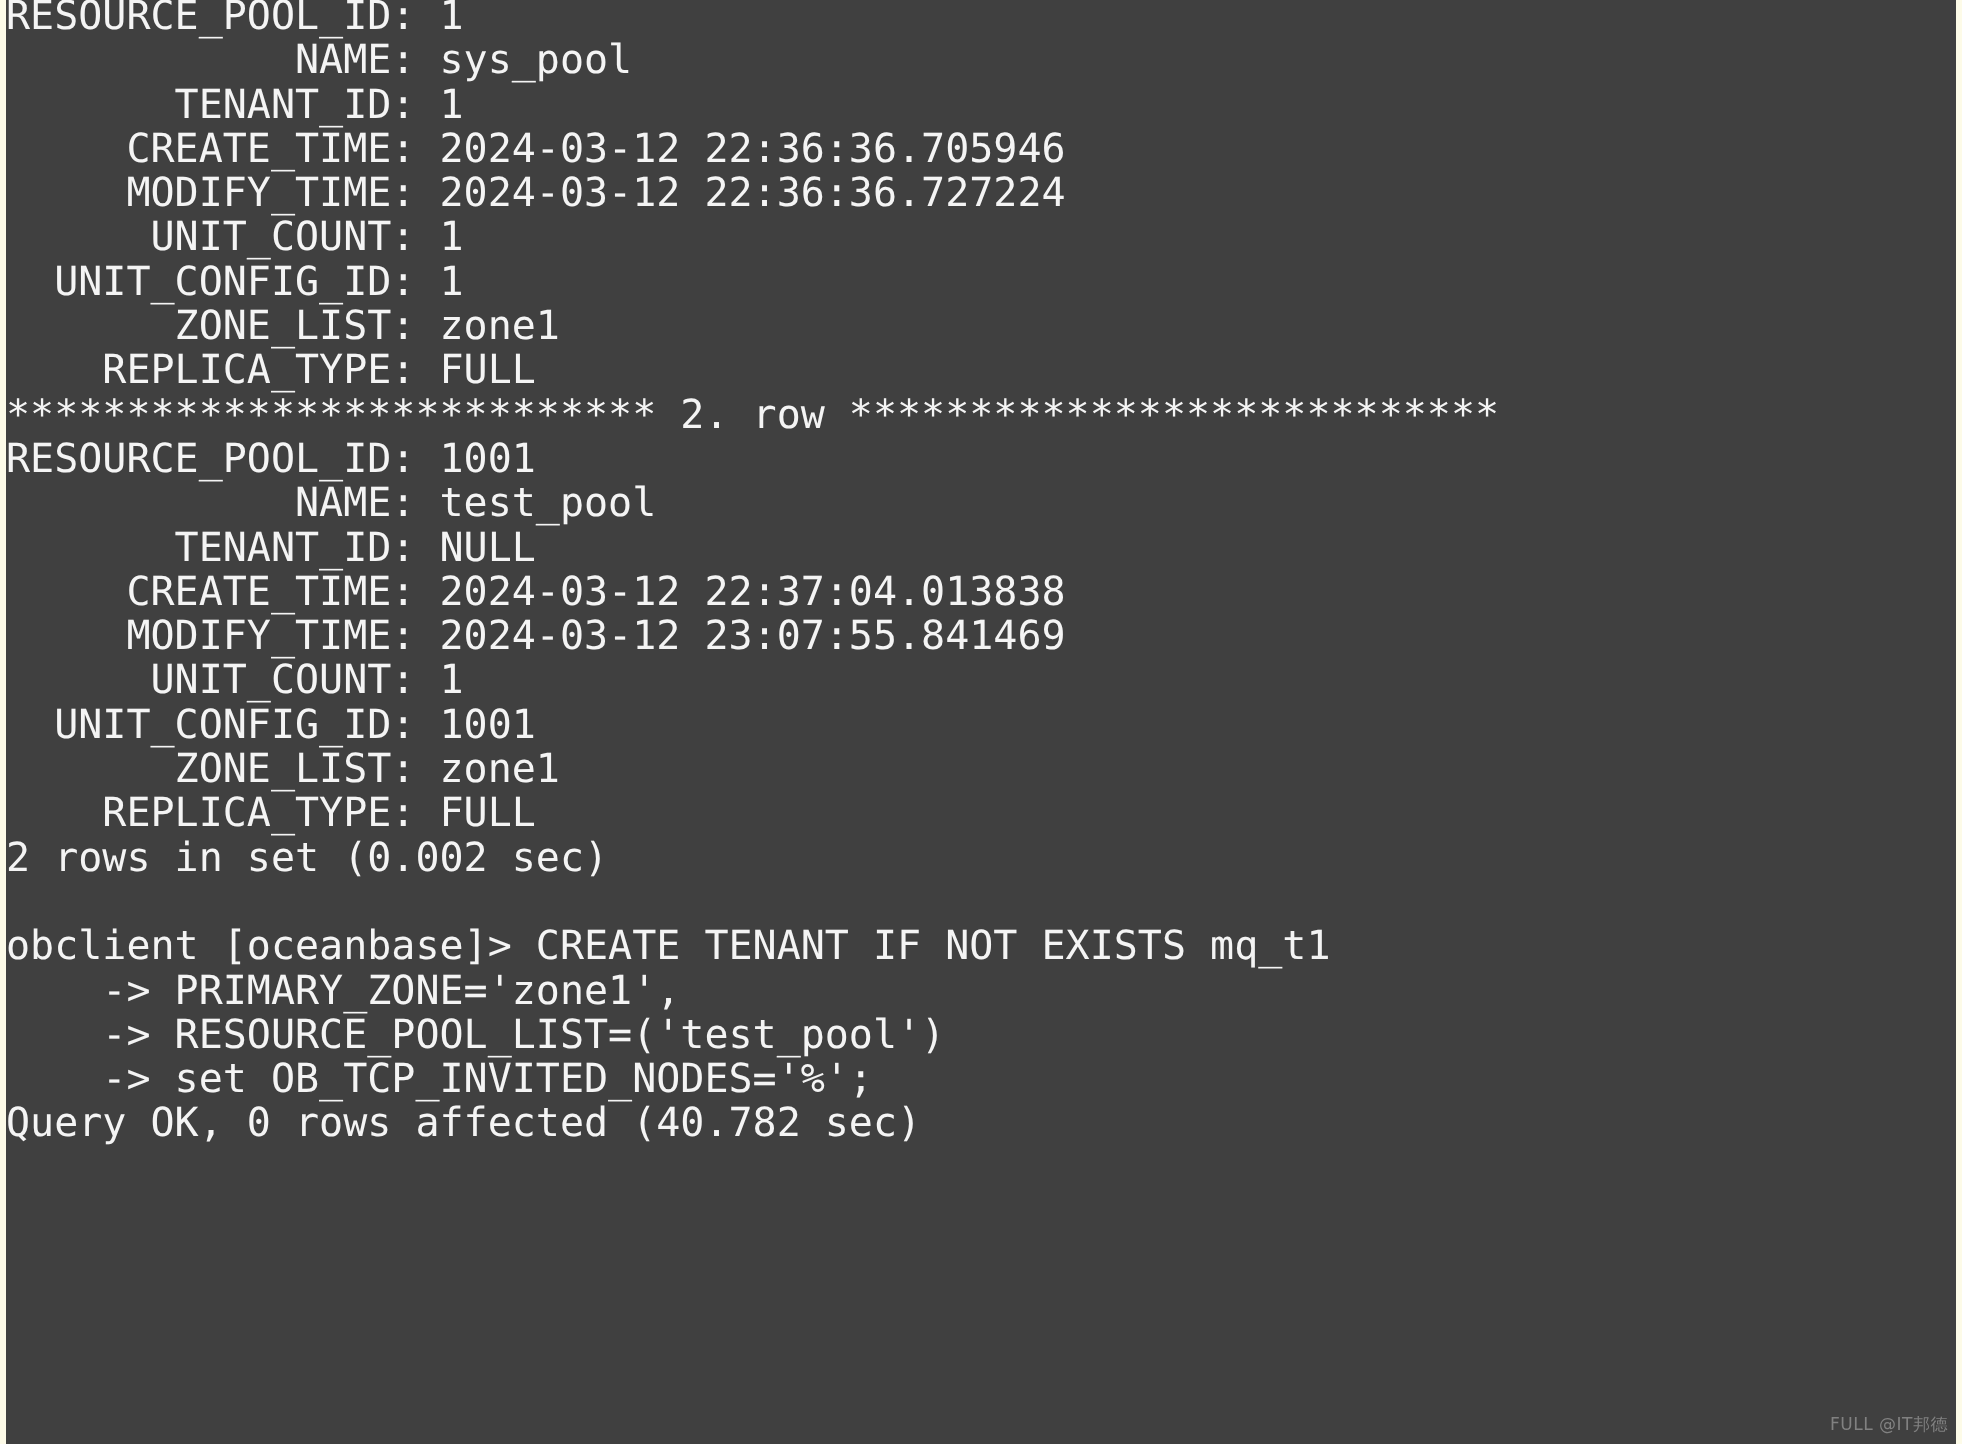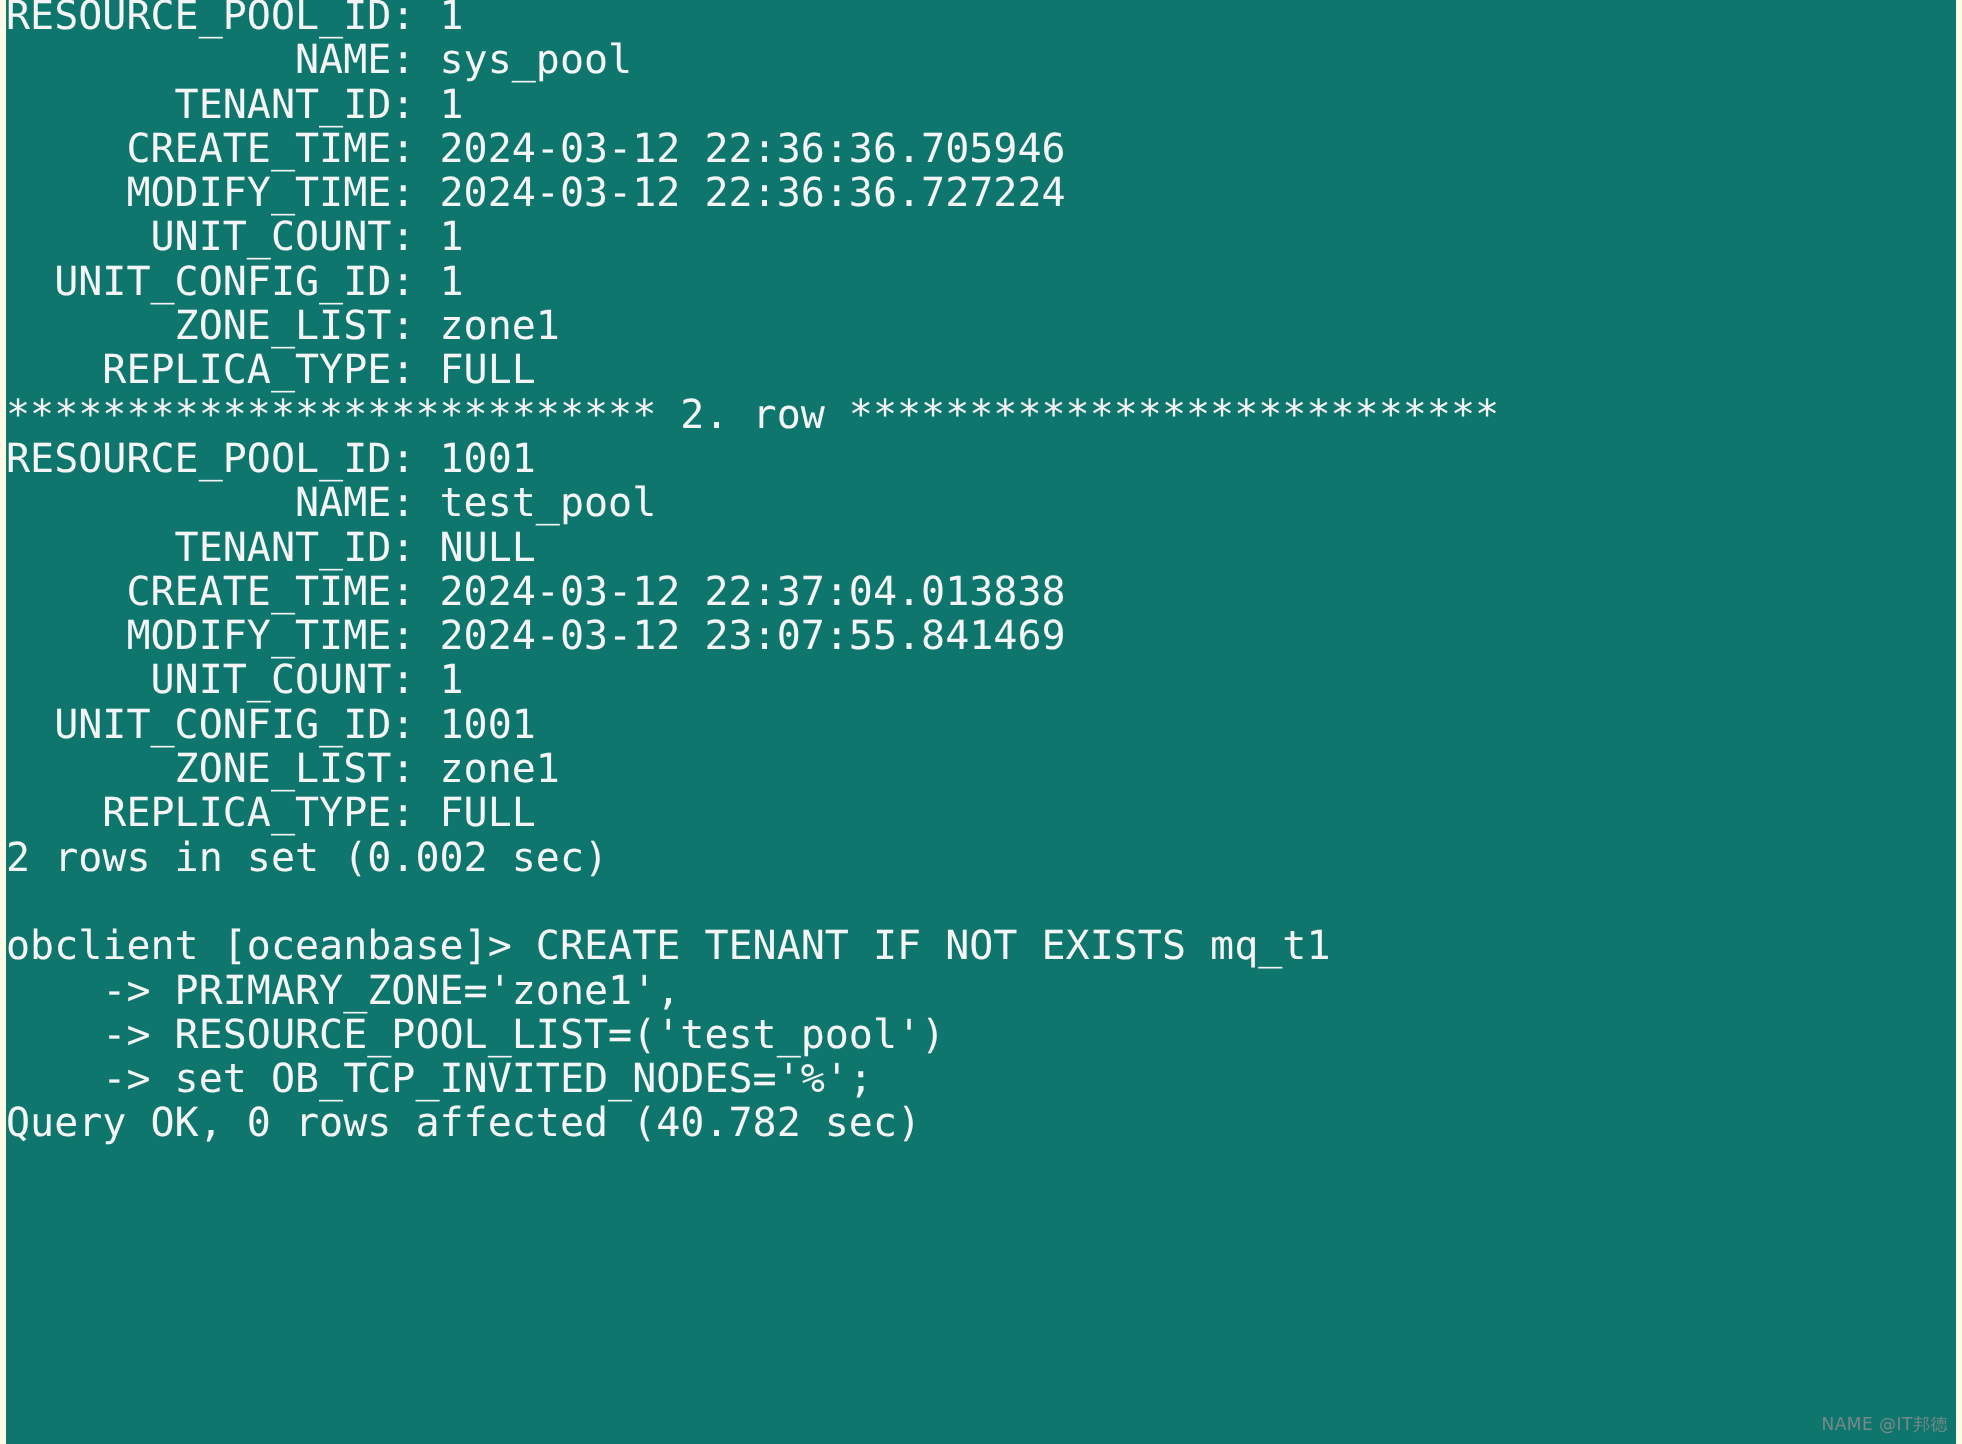--- a/index.html
+++ b/index.html
@@ -23,21 +23,21 @@
     background: #fdfbe8;
     box-sizing: border-box;
   }
 
   #terminal {
     position: absolute;
     left: 6px;
     top: 0px;
     width: 1950px;
     height: 1444px;
-    background: #0f766e;
+    background: #404040;
     color: #f2f2f2;
     box-sizing: border-box;
     overflow: hidden;
     padding: 0;
   }
 
   #screen {
     position: absolute;
     left: 0px;
     top: -6px;
@@ -72,14 +72,14 @@
     opacity: 0.85;
   }
 </style>
 </head>
 <body>
 
 <div id="page">
   <div id="terminal">
     <div id="screen"><div class="line">RESOURCE_POOL_ID: 1</div><div class="line">            NAME: sys_pool</div><div class="line">       TENANT_ID: 1</div><div class="line">     CREATE_TIME: 2024-03-12 22:36:36.705946</div><div class="line">     MODIFY_TIME: 2024-03-12 22:36:36.727224</div><div class="line">      UNIT_COUNT: 1</div><div class="line">  UNIT_CONFIG_ID: 1</div><div class="line">       ZONE_LIST: zone1</div><div class="line">    REPLICA_TYPE: FULL</div><div class="line">*************************** 2. row ***************************</div><div class="line">RESOURCE_POOL_ID: 1001</div><div class="line">            NAME: test_pool</div><div class="line">       TENANT_ID: NULL</div><div class="line">     CREATE_TIME: 2024-03-12 22:37:04.013838</div><div class="line">     MODIFY_TIME: 2024-03-12 23:07:55.841469</div><div class="line">      UNIT_COUNT: 1</div><div class="line">  UNIT_CONFIG_ID: 1001</div><div class="line">       ZONE_LIST: zone1</div><div class="line">    REPLICA_TYPE: FULL</div><div class="line">2 rows in set (0.002 sec)</div><div class="line blank"> </div><div class="line">obclient [oceanbase]&gt; CREATE TENANT IF NOT EXISTS mq_t1</div><div class="line">    -&gt; PRIMARY_ZONE='zone1',</div><div class="line">    -&gt; RESOURCE_POOL_LIST=('test_pool')</div><div class="line">    -&gt; set OB_TCP_INVITED_NODES='%';</div><div class="line">Query OK, 0 rows affected (40.782 sec)</div></div>
   </div>
-  <div id="watermark">NAME @IT邦德</div>
+  <div id="watermark">FULL @IT邦德</div>
 </div>
 
 </body></html>

